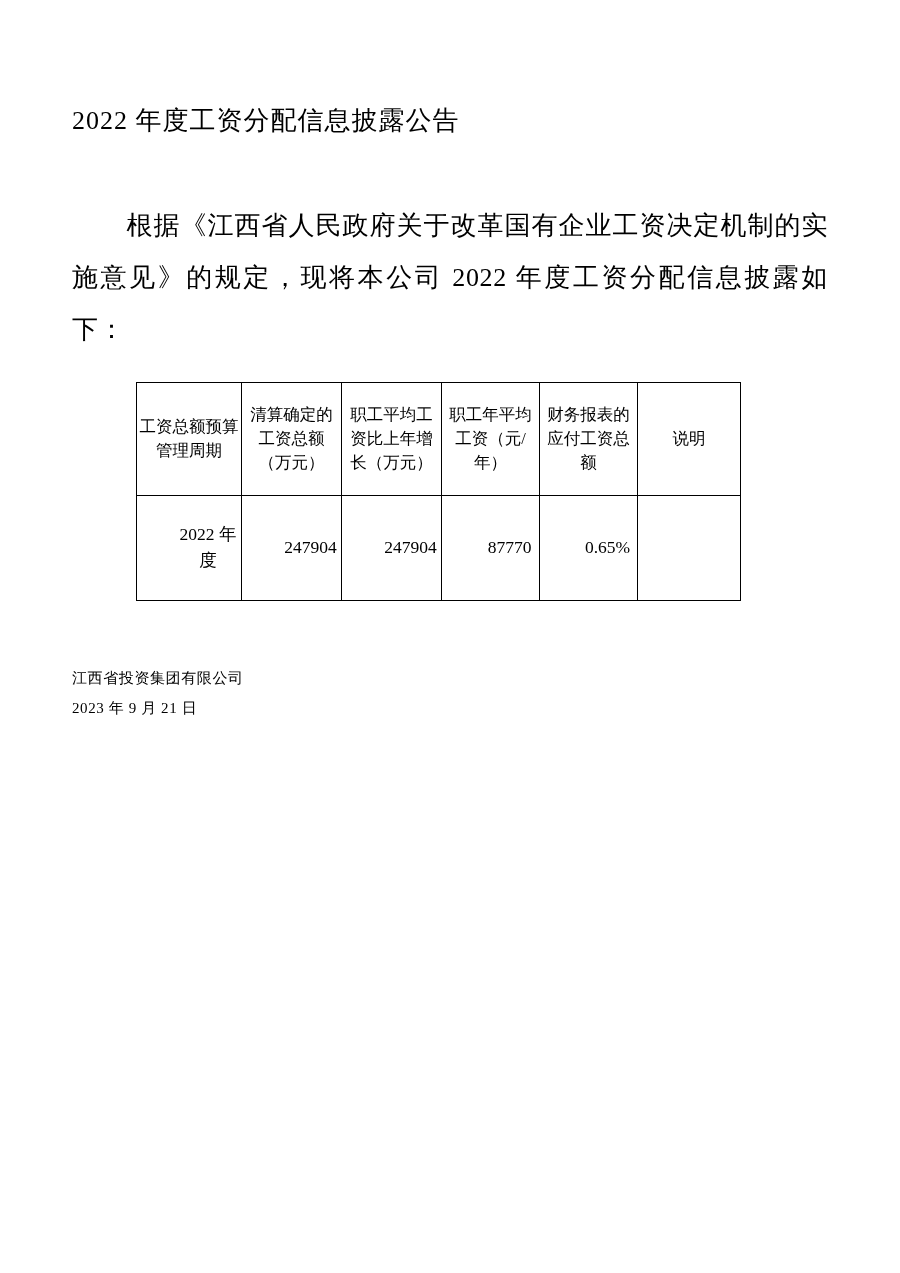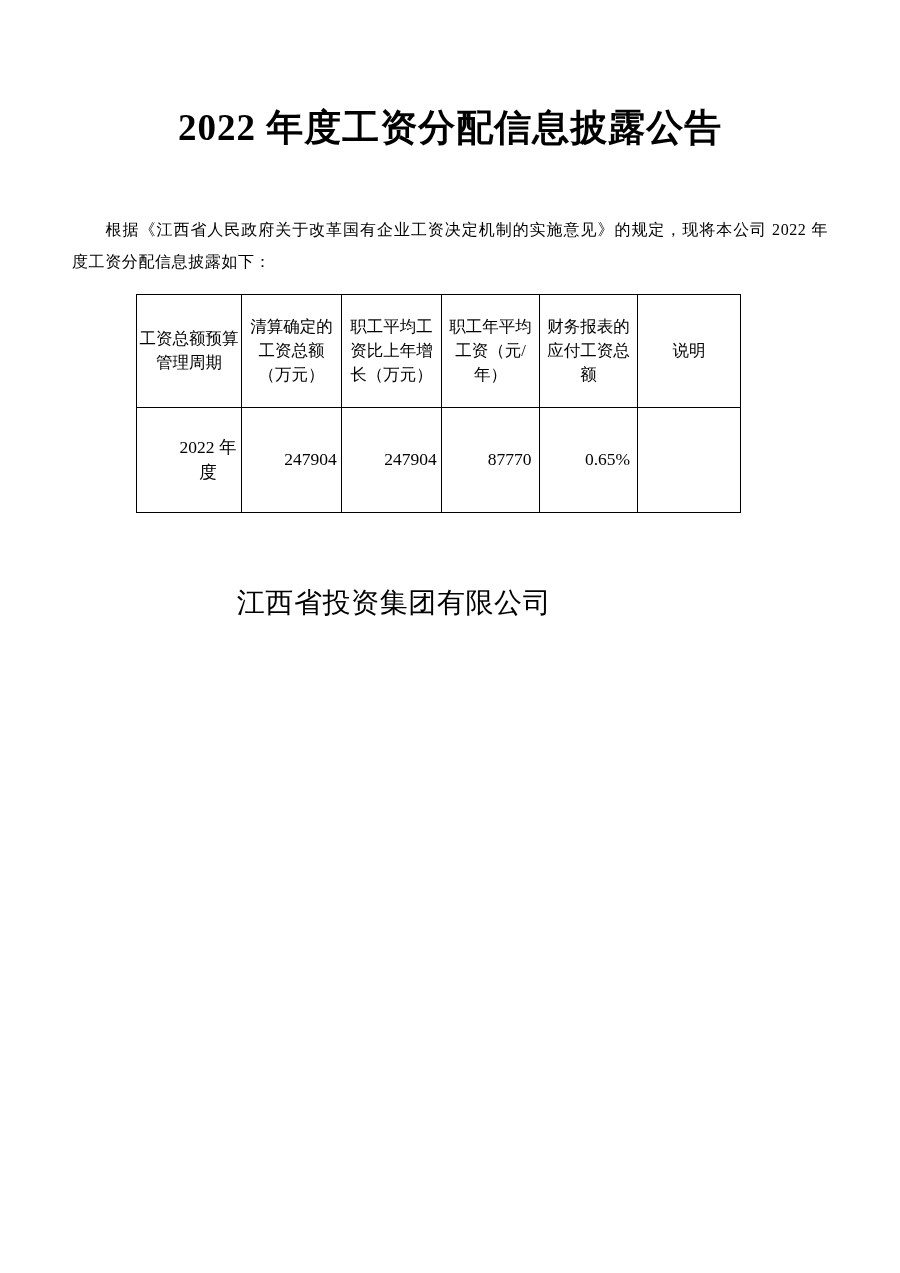--- a/index.html
+++ b/index.html
@@ -16,31 +16,31 @@
     overflow: hidden;
   }
   .page {
     width: 900px;
     height: 1273px;
     box-sizing: border-box;
     padding: 0 72px;
     position: relative;
   }
   .doc-title {
-    text-align: center;
-    font-size: 37px;
-    font-weight: bold;
+    text-align: left;
+    font-size: 26px;
+    font-weight: normal;
     letter-spacing: 1px;
     margin-top: 104px;
     margin-bottom: 0;
     line-height: 1.3;
   }
   .body-para {
     margin-top: 62px;
-    font-size: 16px;
+    font-size: 26px;
     line-height: 2.0;
     text-align: justify;
     text-justify: inter-ideograph;
     text-indent: 2.1em;
     letter-spacing: 0.6px;
   }
   table.wage-table {
     margin-top: 14px;
     margin-left: 64px;
     border-collapse: collapse;
@@ -67,23 +67,23 @@
   }
   .col-1 { width: 105px; }
   .col-2 { width: 100px; }
   .col-3 { width: 100px; }
   .col-4 { width: 98px; }
   .col-5 { width: 98px; }
   .col-6 { width: 103px; }
 
   .signature {
     margin-top: 62px;
-    text-align: center;
+    text-align: left;
     padding-right: 112px;
-    font-size: 28px;
+    font-size: 15px;
     line-height: 2.0;
     letter-spacing: 0.6px;
   }
   .sign-line { display: block; }
   .sign-date { display: block; padding-right: 10px; }
 </style>
 </head>
 <body>
 
 <div class="page">
@@ -118,15 +118,16 @@
         <td>247904</td>
         <td>87770</td>
         <td>0.65%</td>
         <td></td>
       </tr>
     </tbody>
   </table>
 
   <div class="signature">
     <span class="sign-line">江西省投资集团有限公司</span>
+    <span class="sign-date">2023 年 9 月 21 日</span>
   </div>
 
 </div>
 
 </body></html>

